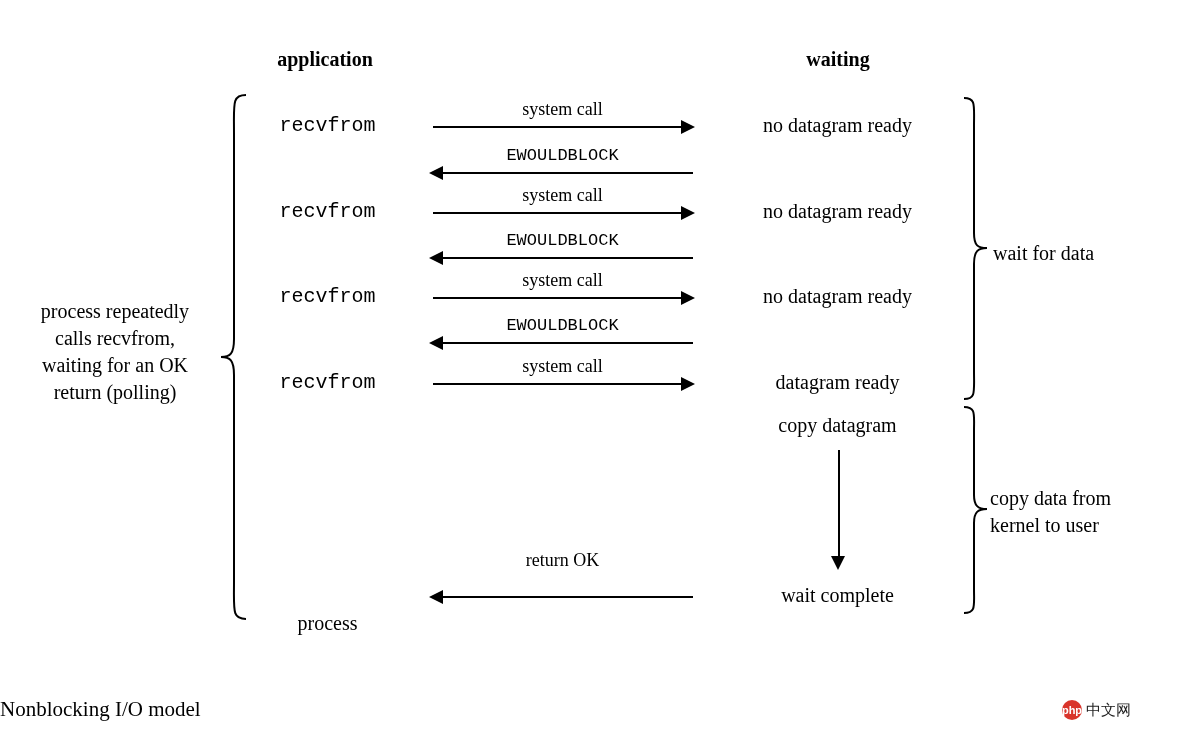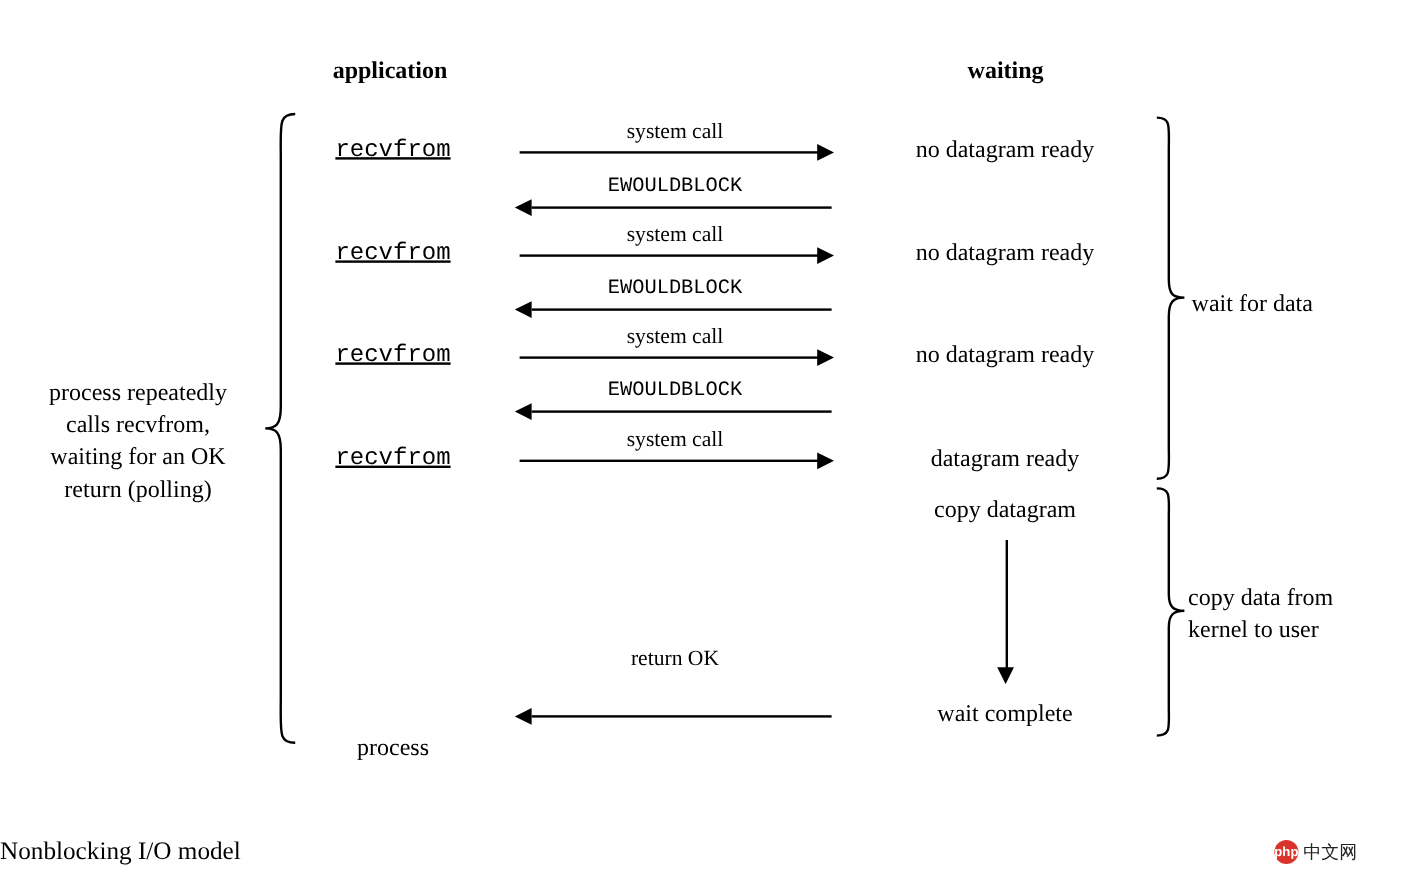--- a/index.html
+++ b/index.html
@@ -19,21 +19,20 @@
 
   .col-header {
     font-weight: bold;
     font-size: 20px;
     text-align: center;
   }
 
   .mono {
     font-family: "Liberation Mono", monospace;
     font-size: 18px;
-    text-decoration: underline;
   }
 
   .label {
     font-size: 20px;
     text-align: center;
     white-space: nowrap;
   }
 
   .arrow-label {
     font-size: 18px;
@@ -121,21 +120,21 @@
 <div class="abs col-header" style="left:225px; top:48px; width:200px;">application</div>
 
 <div class="abs col-header" style="left:738px; top:48px; width:200px;">waiting</div>
 
 <div class="abs brace" style="left:218px; top:93px;">
   <svg width="30" height="528" viewBox="0 0 30 528">
     <path d="M28 2 C14 2, 16 10, 16 40 L16 246 C16 261, 12 264, 3 264 C12 264, 16 267, 16 282 L16 488 C16 518, 14 526, 28 526" fill="none" stroke="#000" stroke-width="2"></path>
   </svg>
 </div>
 
-<div class="abs side-text" style="left:10px; top:314px; width:210px;">
+<div class="abs side-text" style="left:10px; top:298px; width:210px;">
   <div>process repeatedly</div>
   <div>calls recvfrom,</div>
   <div>waiting for an OK</div>
   <div>return (polling)</div>
 </div>
 
 <div class="abs mono label" style="left:245px; top:114px; width:165px;">recvfrom</div>
 <div class="abs mono label" style="left:245px; top:200px; width:165px;">recvfrom</div>
 <div class="abs mono label" style="left:245px; top:285px; width:165px;">recvfrom</div>
 <div class="abs mono label" style="left:245px; top:371px; width:165px;">recvfrom</div>
@@ -165,21 +164,21 @@
 <div class="abs arrow-right" style="left:681px; top:291px;"></div>
 
 <div class="abs arrow-label mono-lbl" style="left:430px; top:316px; width:265px;">EWOULDBLOCK</div>
 <div class="abs hline" style="left:443px; top:342px; width:250px;"></div>
 <div class="abs arrow-left" style="left:429px; top:336px;"></div>
 
 <div class="abs arrow-label" style="left:430px; top:356px; width:265px;">system call</div>
 <div class="abs hline" style="left:433px; top:383px; width:250px;"></div>
 <div class="abs arrow-right" style="left:681px; top:377px;"></div>
 
-<div class="abs arrow-label" style="left:430px; top:538px; width:265px;">return OK</div>
+<div class="abs arrow-label" style="left:430px; top:550px; width:265px;">return OK</div>
 <div class="abs hline" style="left:443px; top:596px; width:250px;"></div>
 <div class="abs arrow-left" style="left:429px; top:590px;"></div>
 
 <div class="abs label" style="left:705px; top:114px; width:265px;">no datagram ready</div>
 <div class="abs label" style="left:705px; top:200px; width:265px;">no datagram ready</div>
 <div class="abs label" style="left:705px; top:285px; width:265px;">no datagram ready</div>
 <div class="abs label" style="left:705px; top:371px; width:265px;">datagram ready</div>
 <div class="abs label" style="left:705px; top:414px; width:265px;">copy datagram</div>
 <div class="abs label" style="left:705px; top:584px; width:265px;">wait complete</div>
 

